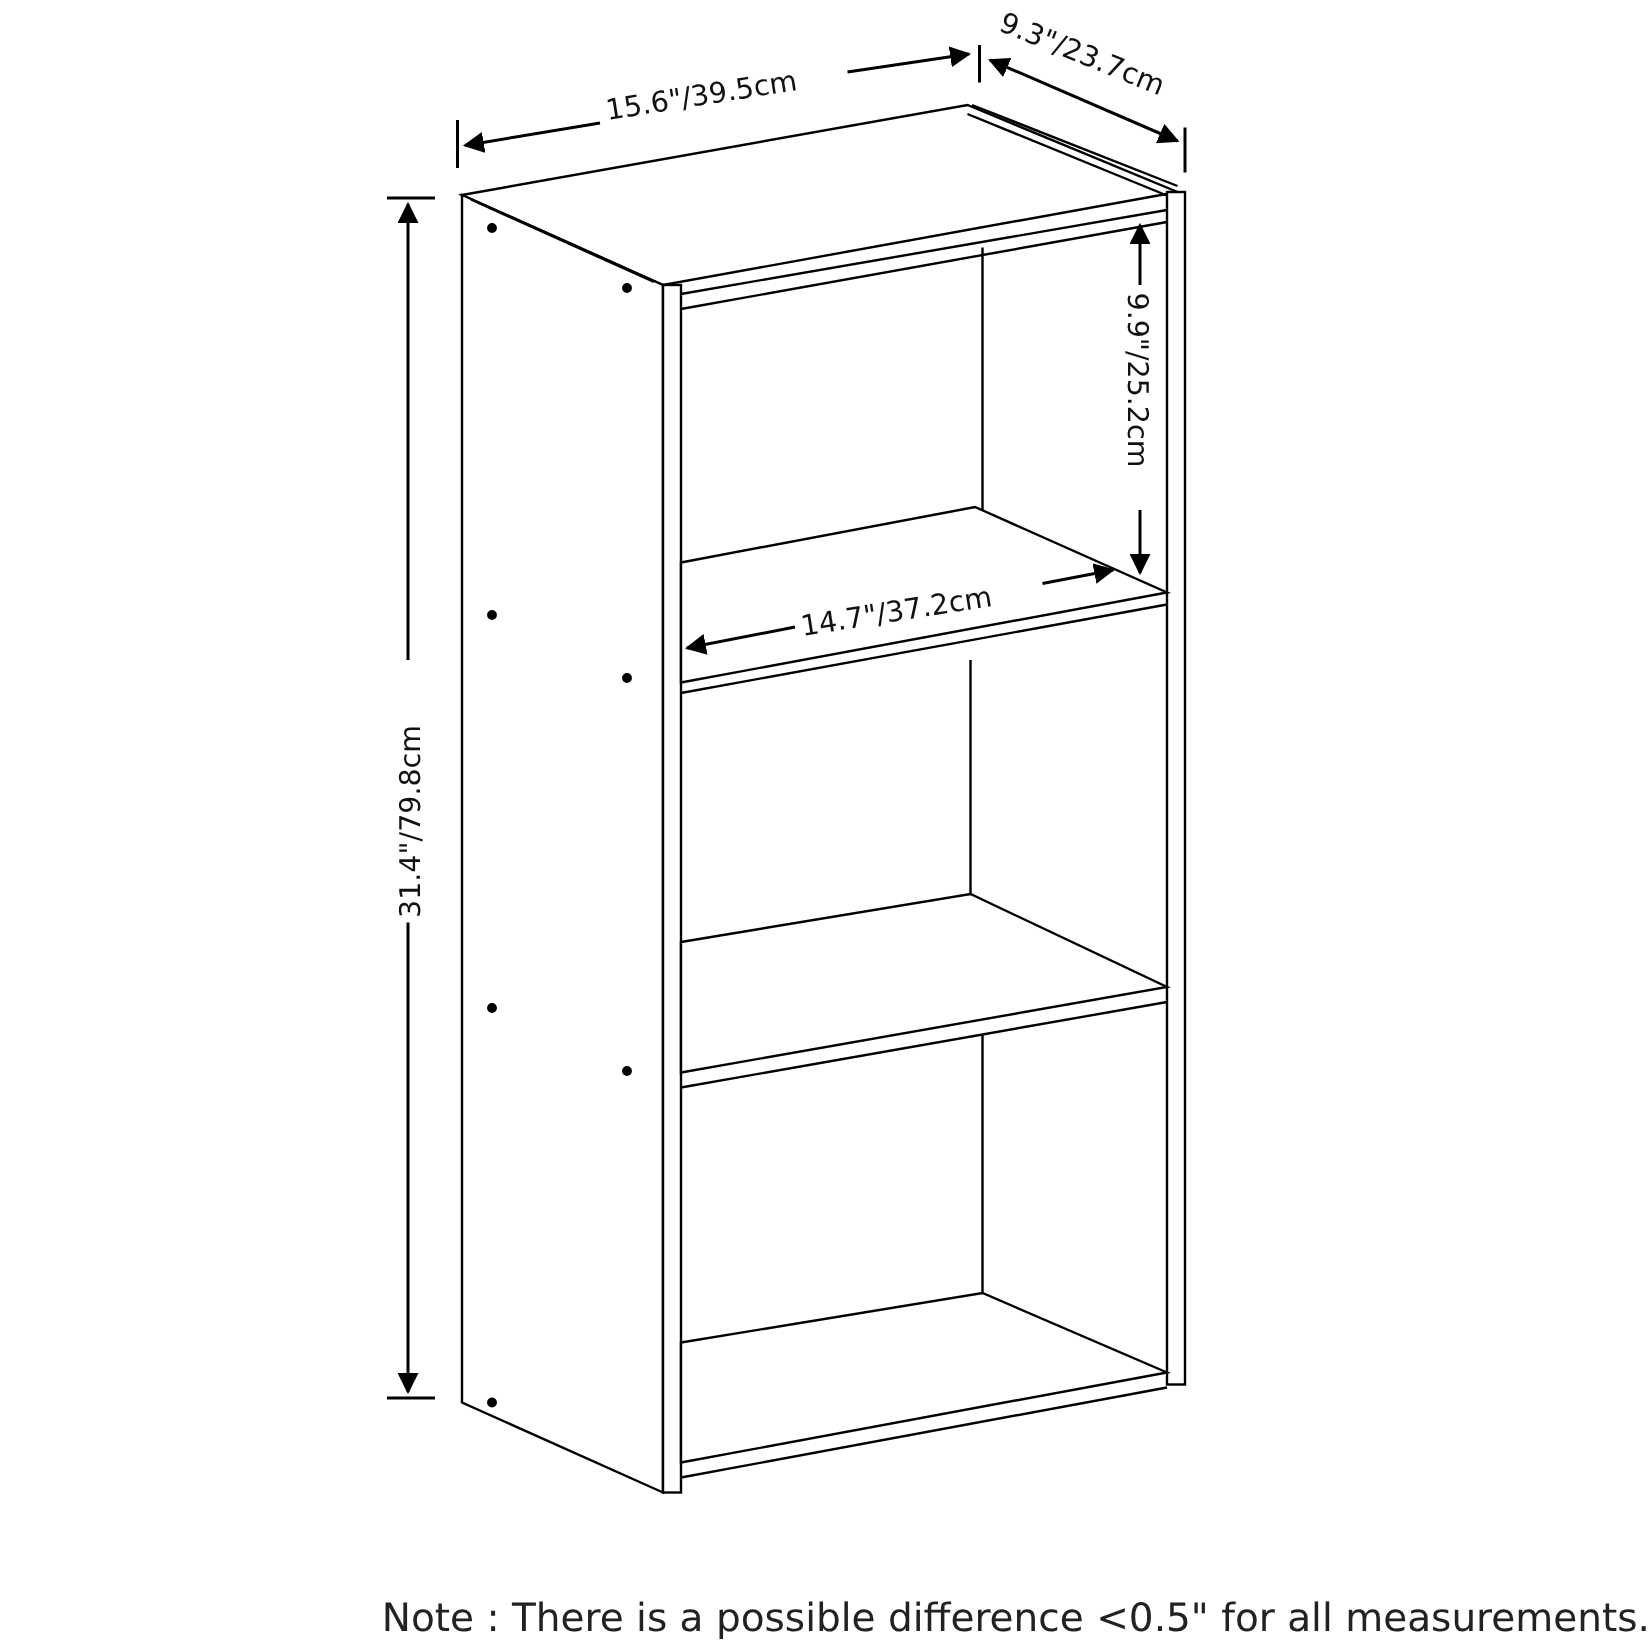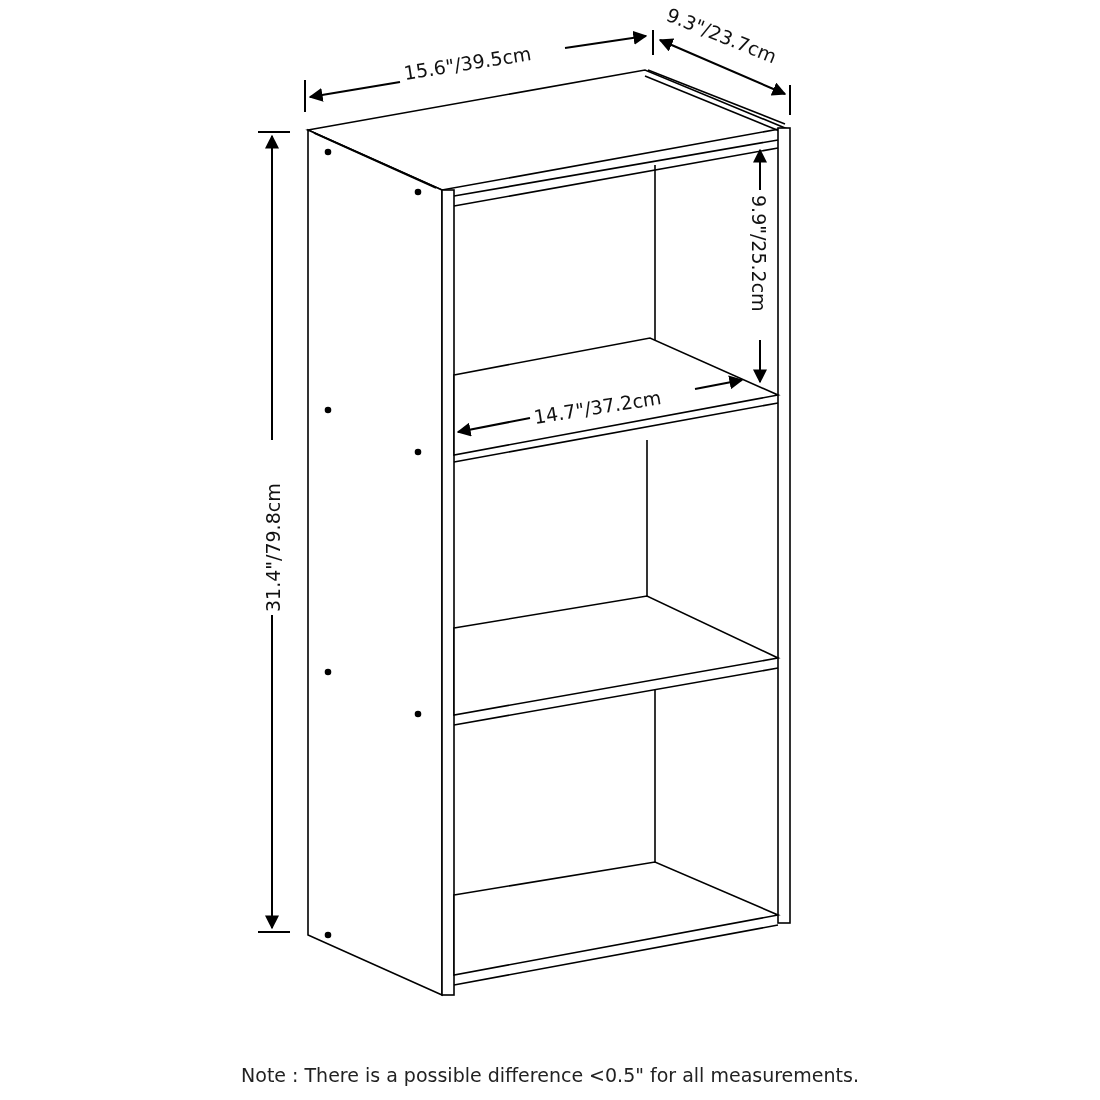--- a/index.html
+++ b/index.html
@@ -1,19 +1,19 @@
 <!DOCTYPE html>
 <html><head>
 <meta charset="utf-8">
 <style>
   html, body { margin:0; padding:0; background:#ffffff; }
   body { width:1100px; height:1100px; position:relative; overflow:hidden; font-family:"DejaVu Sans", sans-serif; }
   svg { position:absolute; left:0; top:0; }
   .dimtext { font-family:"DejaVu Sans", sans-serif; font-size:19px; fill:#111; }
-  .note { position:absolute; left:0; width:1100px; top:1064px; text-align:center; font-size:19px; color:#222; font-family:"DejaVu Sans", sans-serif; }
+  .note { position:absolute; left:0; width:1100px; top:1064px; text-align:right; font-size:26px; color:#222; font-family:"DejaVu Sans", sans-serif; }
 </style>
 </head>
 <body>
 
 <svg width="1100" height="1100" viewBox="0 0 1100 1100">
   <defs>
     <marker id="arr" viewBox="0 0 10 10" refX="9" refY="5" markerWidth="7" markerHeight="7" orient="auto-start-reverse">
       <path d="M0,0 L10,5 L0,10 z" fill="#000"></path>
     </marker>
   </defs>

